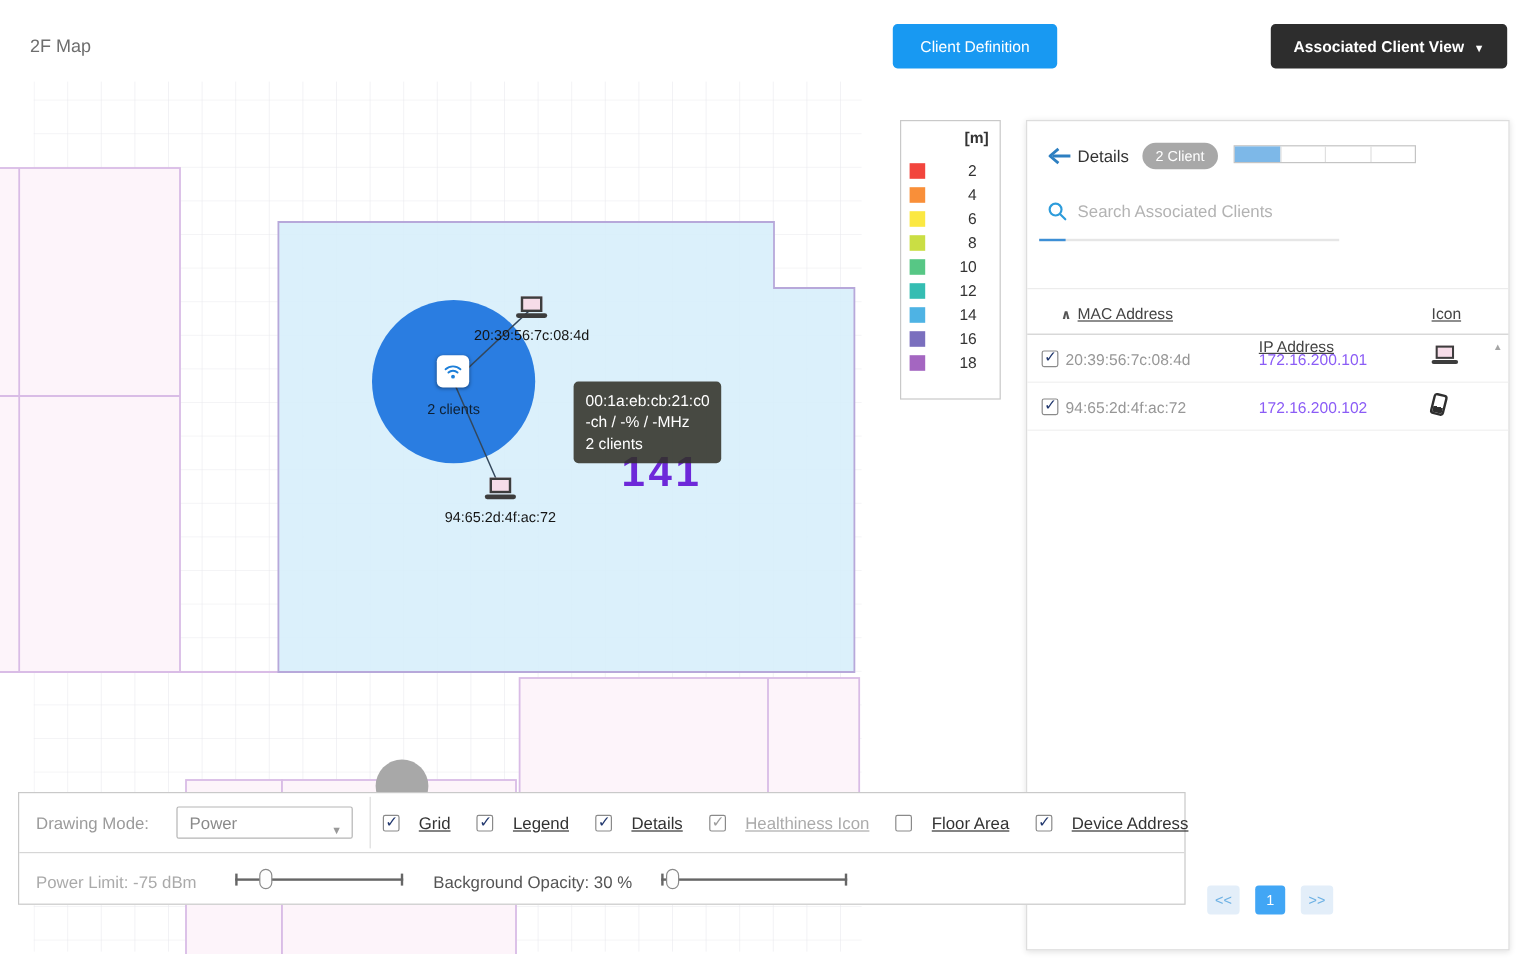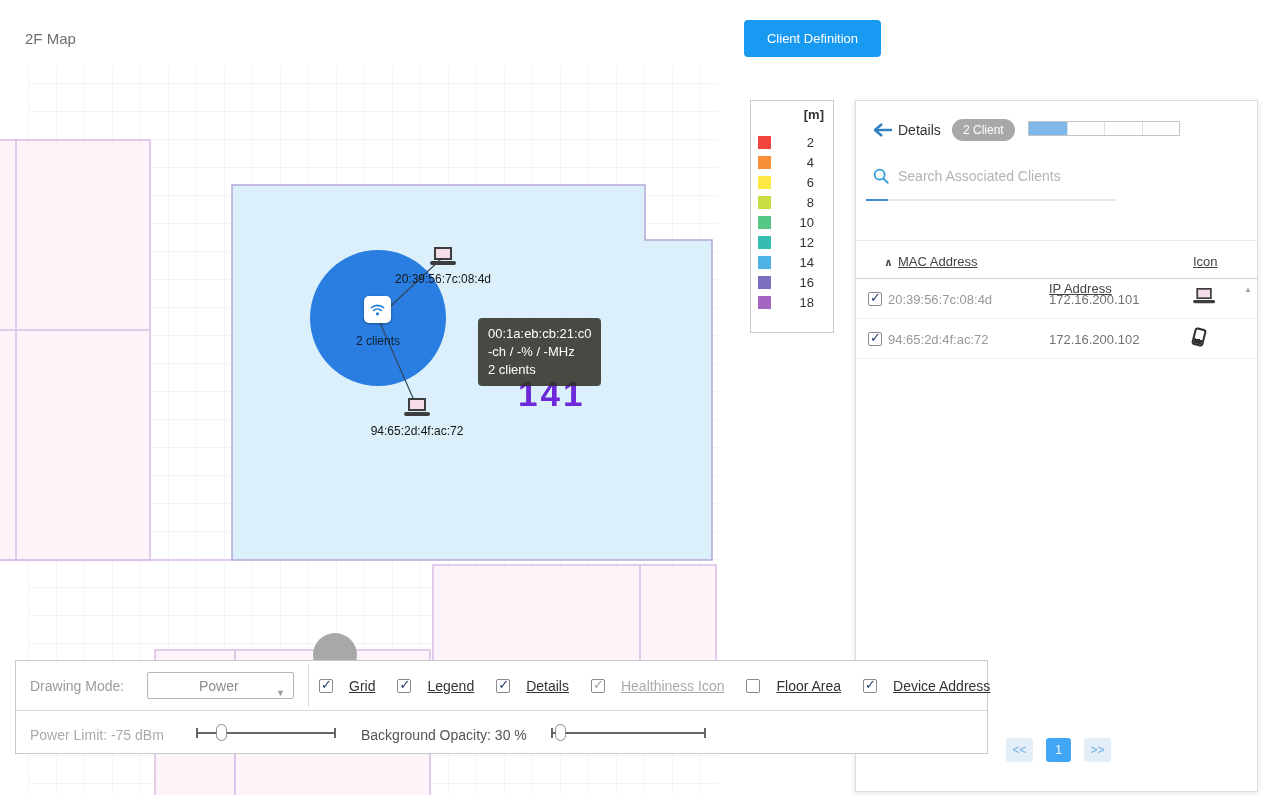--- a/index.html
+++ b/index.html
@@ -68,21 +68,21 @@
   .panel-divider { position:absolute; left:0; top:139px; width:100%; height:1px; background:#ececec; }
   .sort-asc-icon { position:absolute; left:28px; top:155px; font-size:11px; font-weight:bold; color:#555; }
   .sort-asc-icon::after { content:"∧"; }
   .col-header { position:absolute; top:153px; font-size:13px; color:#444; text-decoration:underline; cursor:pointer; }
   .col-mac { left:42px; } .col-ip { left:193px;margin-top:27px; } .col-icon { left:337px; }
   .thead-line { position:absolute; left:0; top:177px; width:100%; height:1px; background:#cfcfcf; }
   .trow { position:absolute; left:0; width:100%; height:40px; border-bottom:1px solid #f0f0f0; cursor:pointer; }
   .trow-1 { top:178px; } .trow-2 { top:218px; }
   .trow .row-cb { position:absolute; left:12px; top:13px; }
   .trow .cell-mac { position:absolute; left:32px; top:13px; font-size:13px; color:#979797; }
-  .trow .cell-ip  { position:absolute; left:193px; top:13px; font-size:13px; color:#737373; }
+  .trow .cell-ip  { position:absolute; left:193px; top:13px; font-size:13px; color:#8b5cf6; }
   .trow .cell-icon { position:absolute; left:337px; top:9px; }
   .scroll-up-icon { position:absolute; right:5px; top:184px; font-size:8px; color:#a5a5a5; cursor:pointer; }
   .scroll-up-icon::after { content:"▲"; }
   .pg-btn { position:absolute; top:637px; height:24px; border:none; border-radius:3px; font-size:12px;
             display:flex; align-items:center; justify-content:center; cursor:pointer; font-family:inherit; }
   .pg-first { left:150px; width:27px; background:#e3eef9; color:#6db1e4; }
   .pg-current { left:190px; width:25px; background:#41a6f5; color:#fff; }
   .pg-last { left:228px; width:27px; background:#e3eef9; color:#6db1e4; }
 
   
@@ -94,21 +94,21 @@
   .cb-item.disabled .cb-label { color:#ababab; }
   .cb-item.disabled .cb-box.checked::after { color:#9d9d9d; }
 
   
   .bottom-toolbar { position:absolute; left:15px; top:660px; width:973px; height:94px; background:#fff;
                     border:1px solid #c9c9c9; z-index:6; }
   .tb-row1-line { position:absolute; left:0; top:49px; width:100%; height:1px; background:#d6d6d6; }
   .dm-label { position:absolute; left:14px; top:17px; font-size:14px; color:#9b9b9b; }
   .dm-select { position:absolute; left:131px; top:11px; width:147px; height:27px; border:1px solid #b5b5b5;
                border-radius:2px; background:#fff; cursor:pointer; }
-  .dm-value { position:absolute; left:10px; top:5px; font-size:14px; color:#8a8a8a;margin-left:41px; }
+  .dm-value { position:absolute; left:10px; top:5px; font-size:14px; color:#8a8a8a; }
   .tb-vsep { position:absolute; left:292px; top:3px; height:43px; width:1px; background:#dcdcdc; }
   .toolbar-checkboxes { position:absolute; left:303px; top:0; height:49px; display:flex; align-items:center; gap:22px; }
   .pl-label { position:absolute; left:14px; top:66px; font-size:14px; color:#aaa; }
   .bo-label { position:absolute; left:345px; top:66px; font-size:14px; color:#555; }
   .slider { position:absolute; height:20px; top:62px; cursor:pointer; }
   .slider-1 { left:180px; width:140px; }
   .slider-2 { left:535px; width:155px; }
   .slider .track { position:absolute; left:0; right:0; top:9px; height:2px; background:#666; }
   .slider .tick-l,.slider .tick-r { position:absolute; top:5px; width:2px; height:10px; background:#666; }
   .slider .tick-l { left:0; } .slider .tick-r { right:0; }
@@ -117,20 +117,24 @@
   .thumb-1 { left:20px; } .thumb-2 { left:4px; }
 </style>
 </head>
 <body>
 
 <div class="app">
 
   <div class="page-title">2F Map</div>
   <button class="btn btn-blue">
     <span>Client Definition</span>
+  </button>
+  <button class="btn btn-dark btn-acv">
+    <span>Associated Client View</span>
+    <span class="caret-down-icon"></span>
   </button>
 
   <svg class="floor-map" width="745" height="740" viewBox="0 0 745 740">
     <defs>
       <pattern id="grid" width="28" height="28" patternUnits="userSpaceOnUse">
         <path d="M28 0 H0 V28" fill="none" stroke="#e9e9ee" stroke-width="1"></path>
       </pattern>
     </defs>
     <rect x="28" y="13" width="690" height="725" fill="url(#grid)"></rect>
     <g stroke="#d9bce6" fill="#fdf4fa" stroke-width="1.5">

